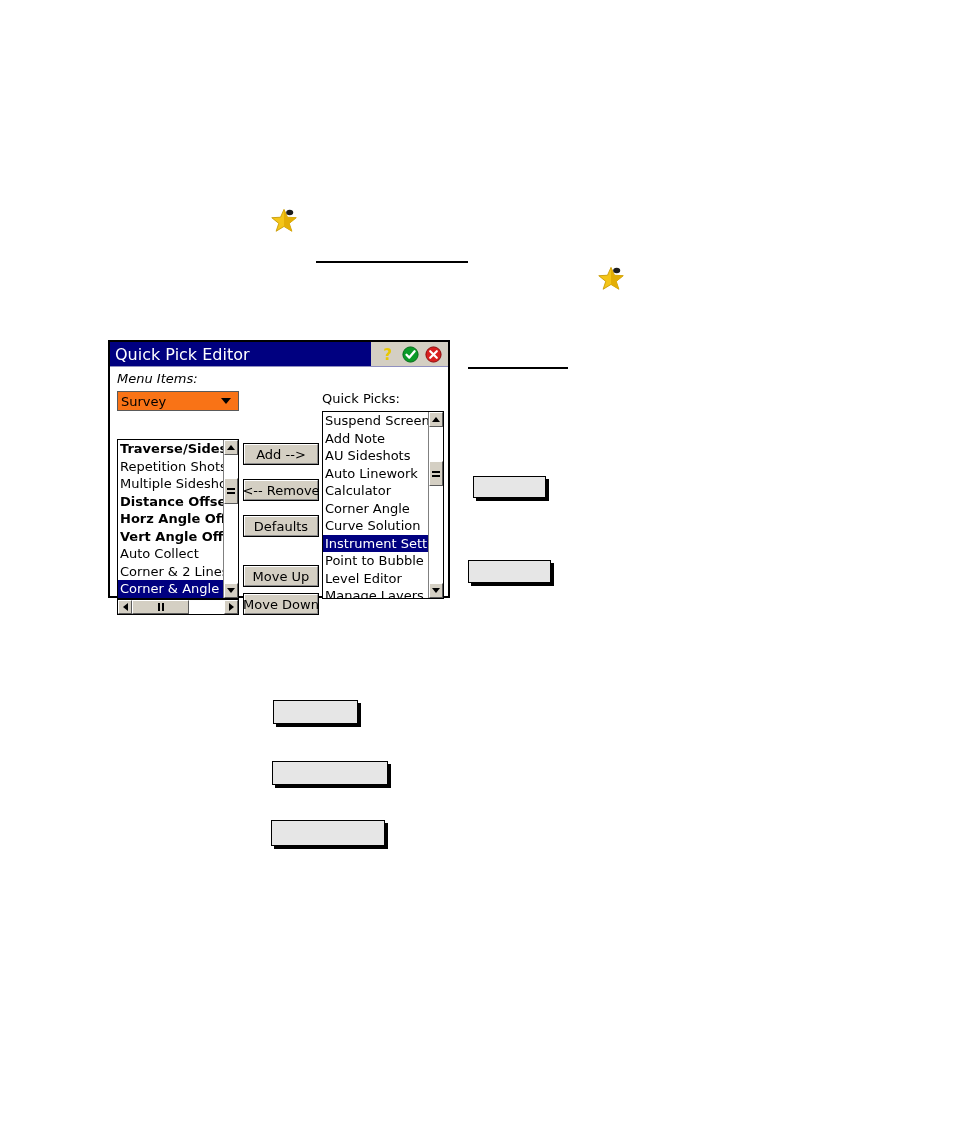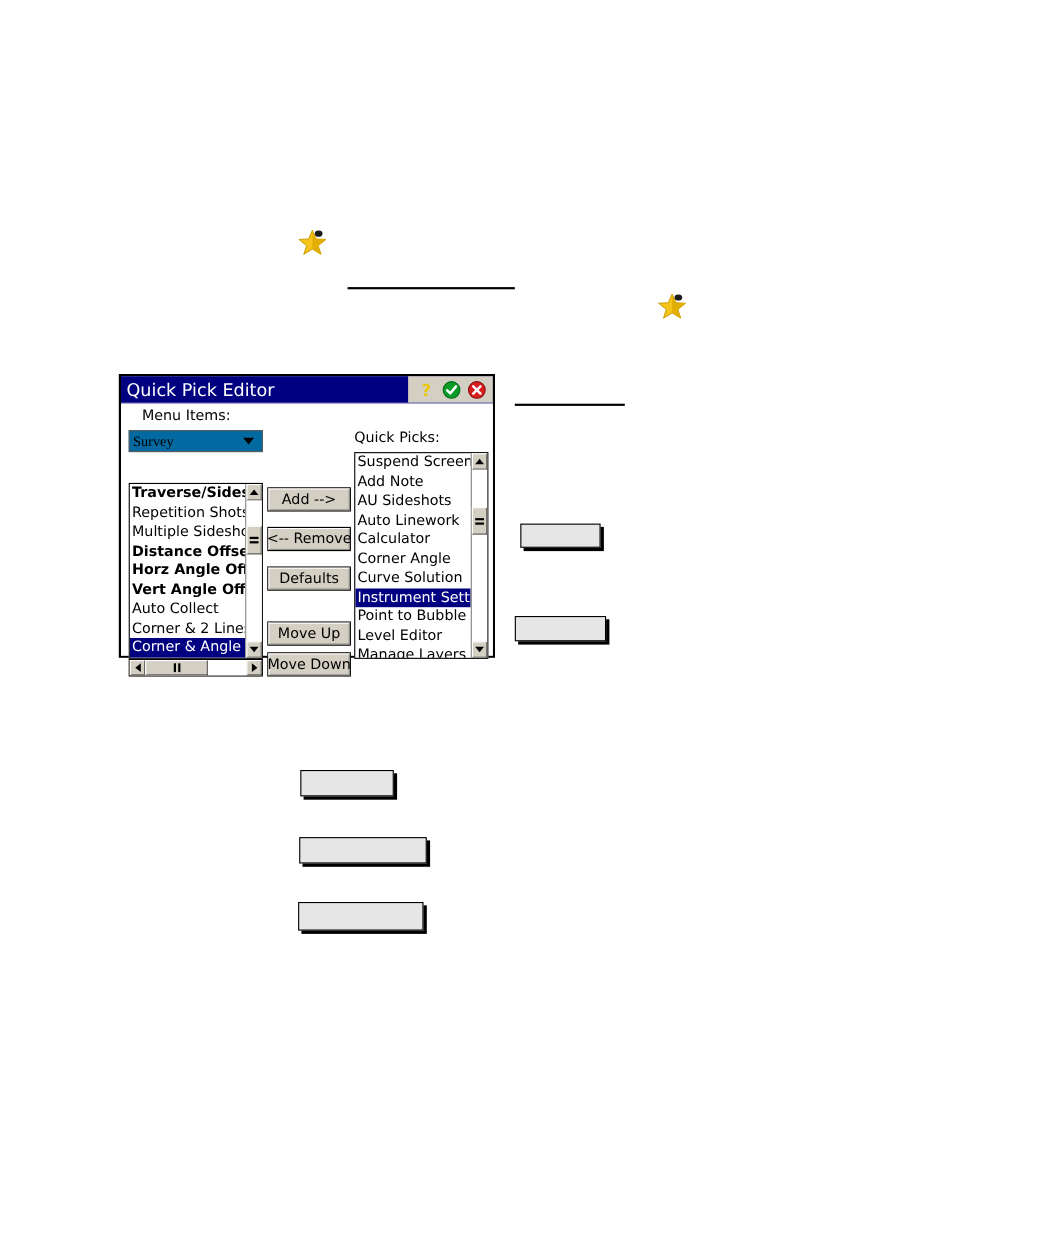--- a/index.html
+++ b/index.html
@@ -90,27 +90,26 @@
     white-space: nowrap;
   }
 
   
   .combo {
     position: absolute;
     left: 7px;
     top: 24px;
     width: 122px;
     height: 20px;
-    background: #0369a1;
+    background: #f97316;
     border: 1px solid #5a5a5a;
     box-sizing: border-box;
     display: flex;
     align-items: center;
     justify-content: space-between;
-    font-family: Liberation Serif, serif;
   }
   .combo-value {
     font-size: 13px;
     padding-left: 3px;
     color: #000;
     white-space: nowrap;
   }
   .combo-arrow {
     width: 0; height: 0;
     border-left: 5px solid transparent;
@@ -308,21 +307,21 @@
         <svg viewBox="0 0 17 17" width="17" height="17">
           <circle cx="8.5" cy="8.5" r="7.6" fill="#d81f1f" stroke="#8e0c0c" stroke-width="1"></circle>
           <path d="M5.2 5.2 L11.8 11.8 M11.8 5.2 L5.2 11.8" stroke="#ffffff" stroke-width="2.2" stroke-linecap="round"></path>
         </svg>
       </span>
     </span>
   </div>
 
   <div class="dialog-body">
 
-    <div class="field-label" style="left:19px; top:4px;">Menu Items:</div>
+    <div class="field-label" style="left:7px; top:4px;font-style:italic;">Menu Items:</div>
 
     <div class="combo">
       <span class="combo-value">Survey</span>
       <span class="combo-arrow"></span>
     </div>
 
     <div class="field-label" style="left:212px; top:24px;">Quick Picks:</div>
 
     <div class="listbox" id="menu-items-list">
       <div class="list-items" id="menu-items-items">

